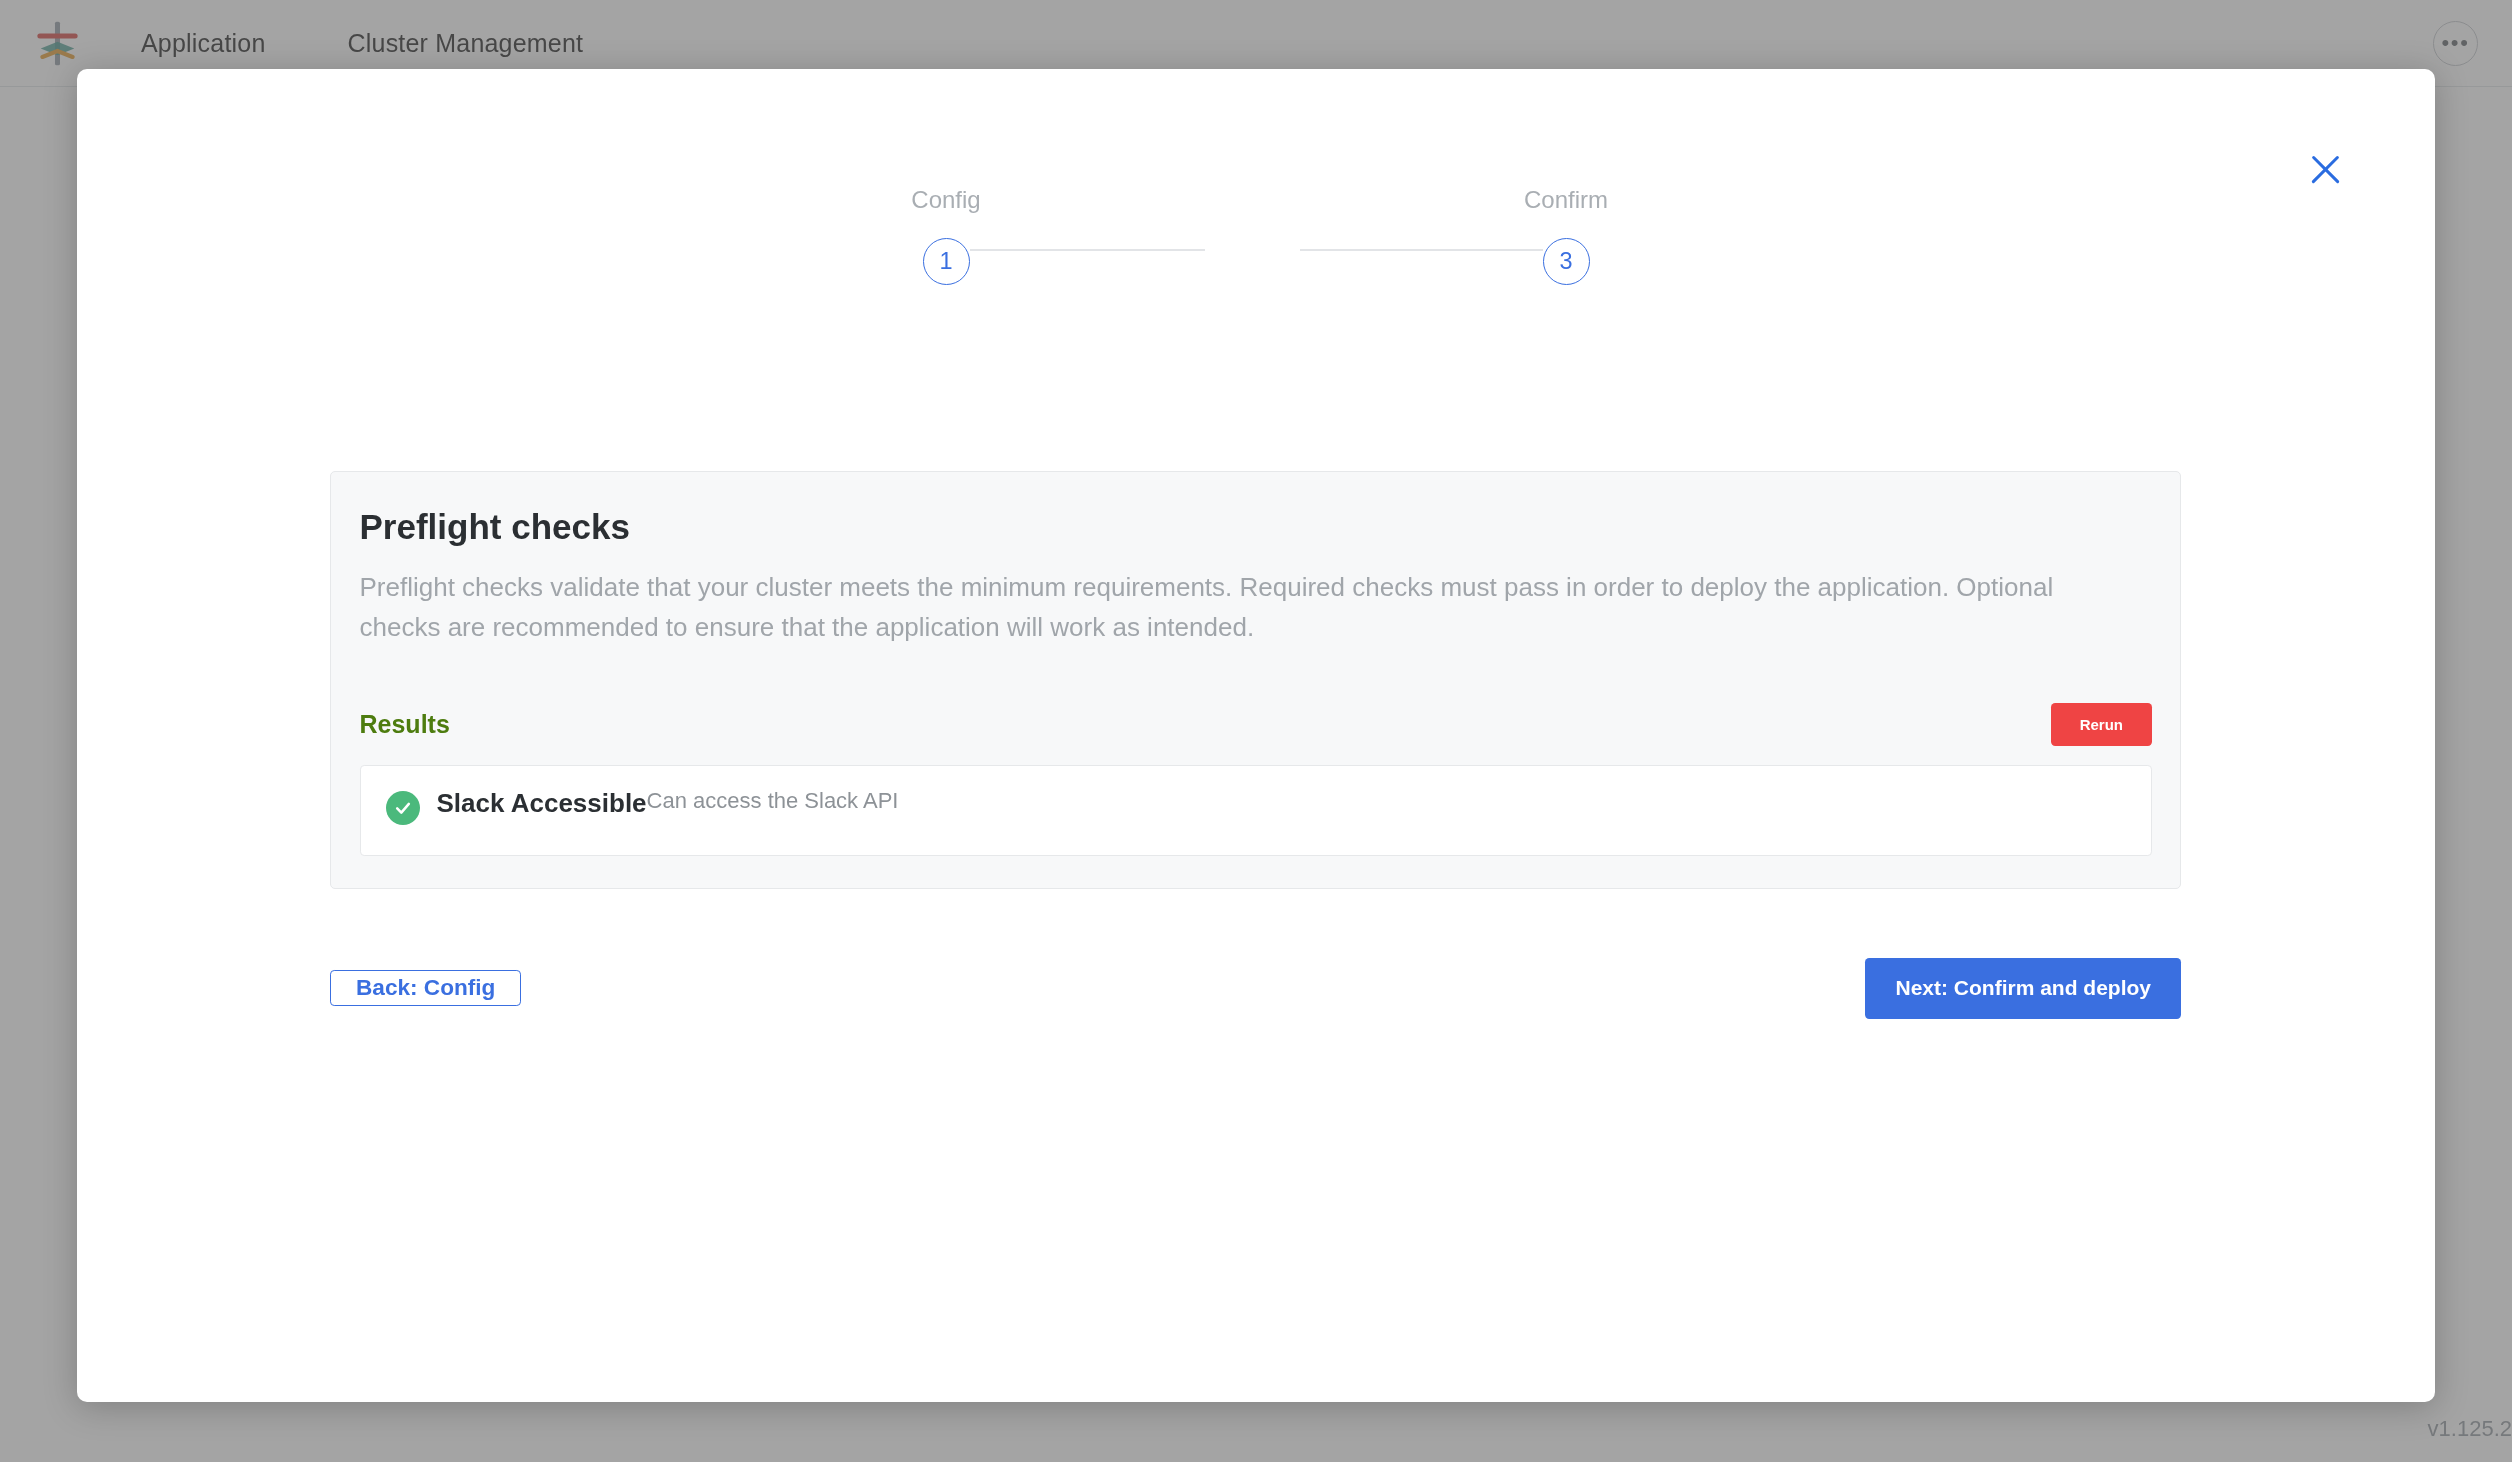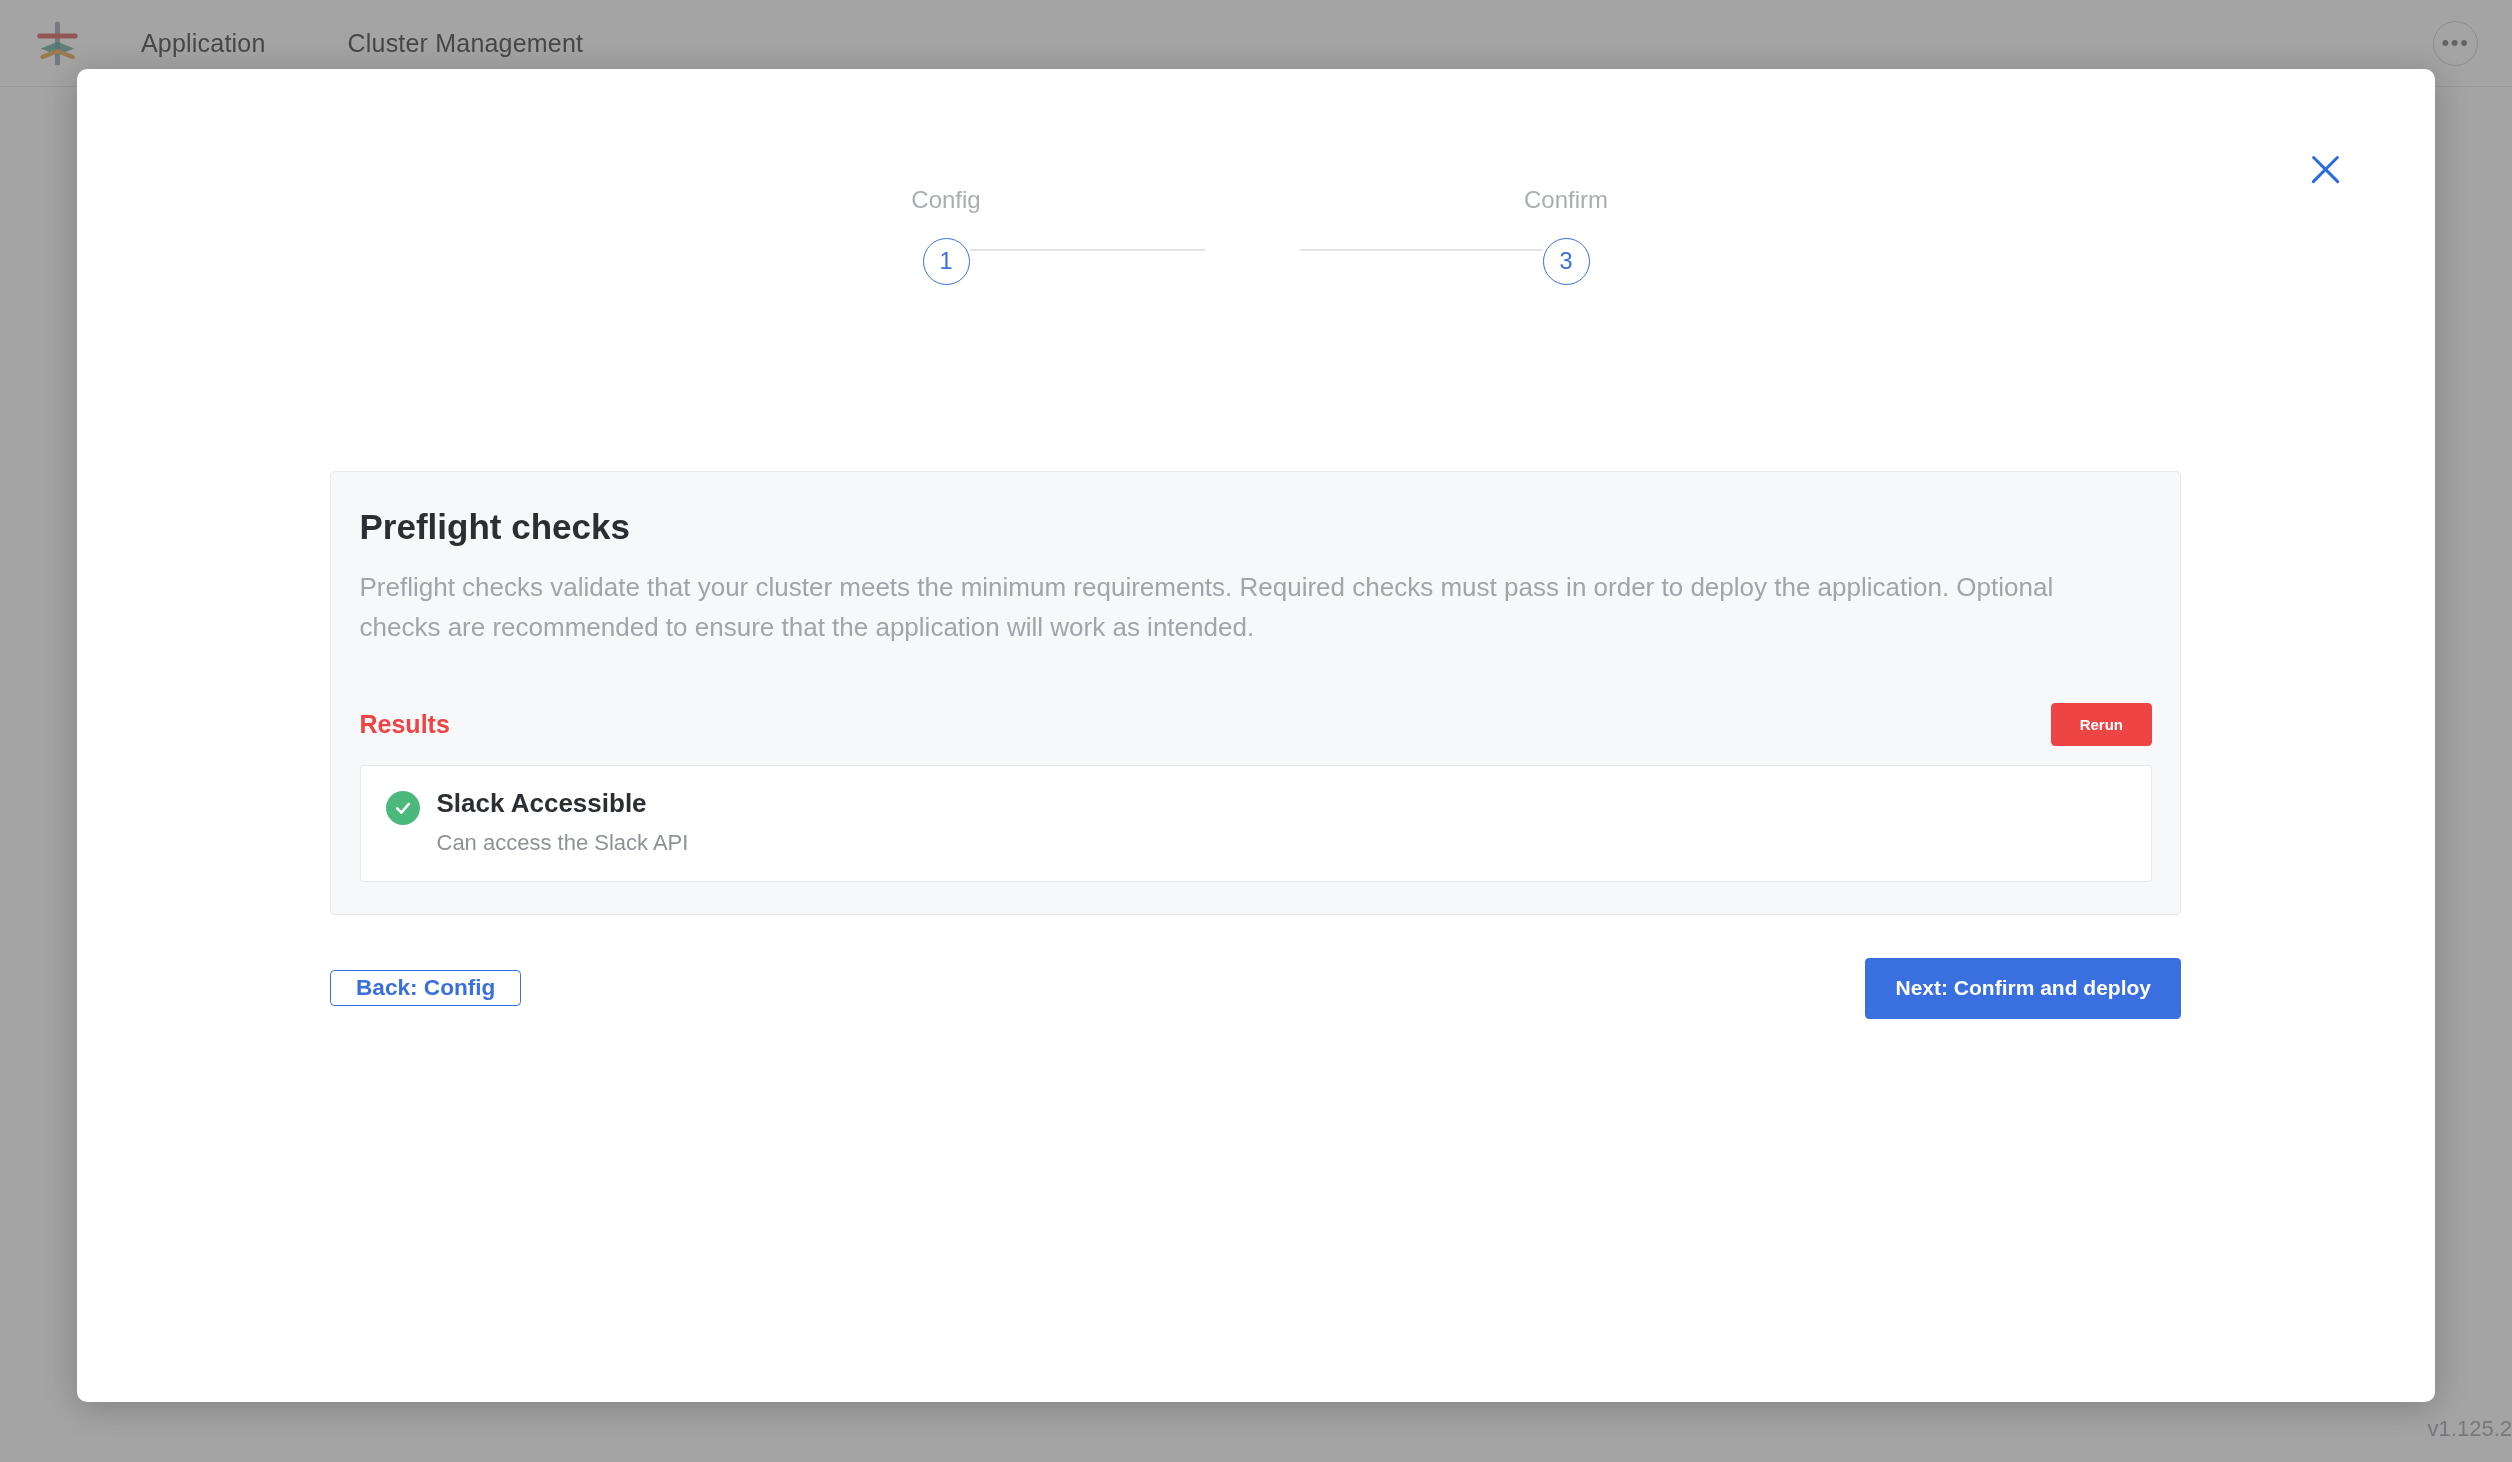--- a/index.html
+++ b/index.html
@@ -220,21 +220,21 @@
     max-width: 1753px;
   }
   .results-row {
     display: flex;
     align-items: center;
     margin-top: 55px;
   }
   .results-title {
     font-size: 25px;
     font-weight: bold;
-    color: #ef4444;
+    color: #4d7c0f;
   }
   .rerun-btn {
     margin-left: auto;
     background: #ef4444;
     color: #ffffff;
     font-size: 15px;
     font-weight: bold;
     border: none;
     border-radius: 4.2px;
     padding: 13.4px 28.5px;
@@ -259,21 +259,21 @@
     border-radius: 50%;
     background: #4bb97c;
     flex: none;
     margin-top: 3.4px;
     margin-right: 17px;
     display: flex;
     align-items: center;
     justify-content: center;
   }
   .check-icon svg { display: block; }
-  .check-text-wrap { display: flex; flex-direction: column; }
+  .check-text-wrap { display: flex; flex-direction: row; }
   .check-name {
     font-size: 26px;
     font-weight: bold;
     color: #2b2f33;
     margin-bottom: 11.7px;
   }
   .check-desc {
     font-size: 22px;
     color: #8d9297;
   }

